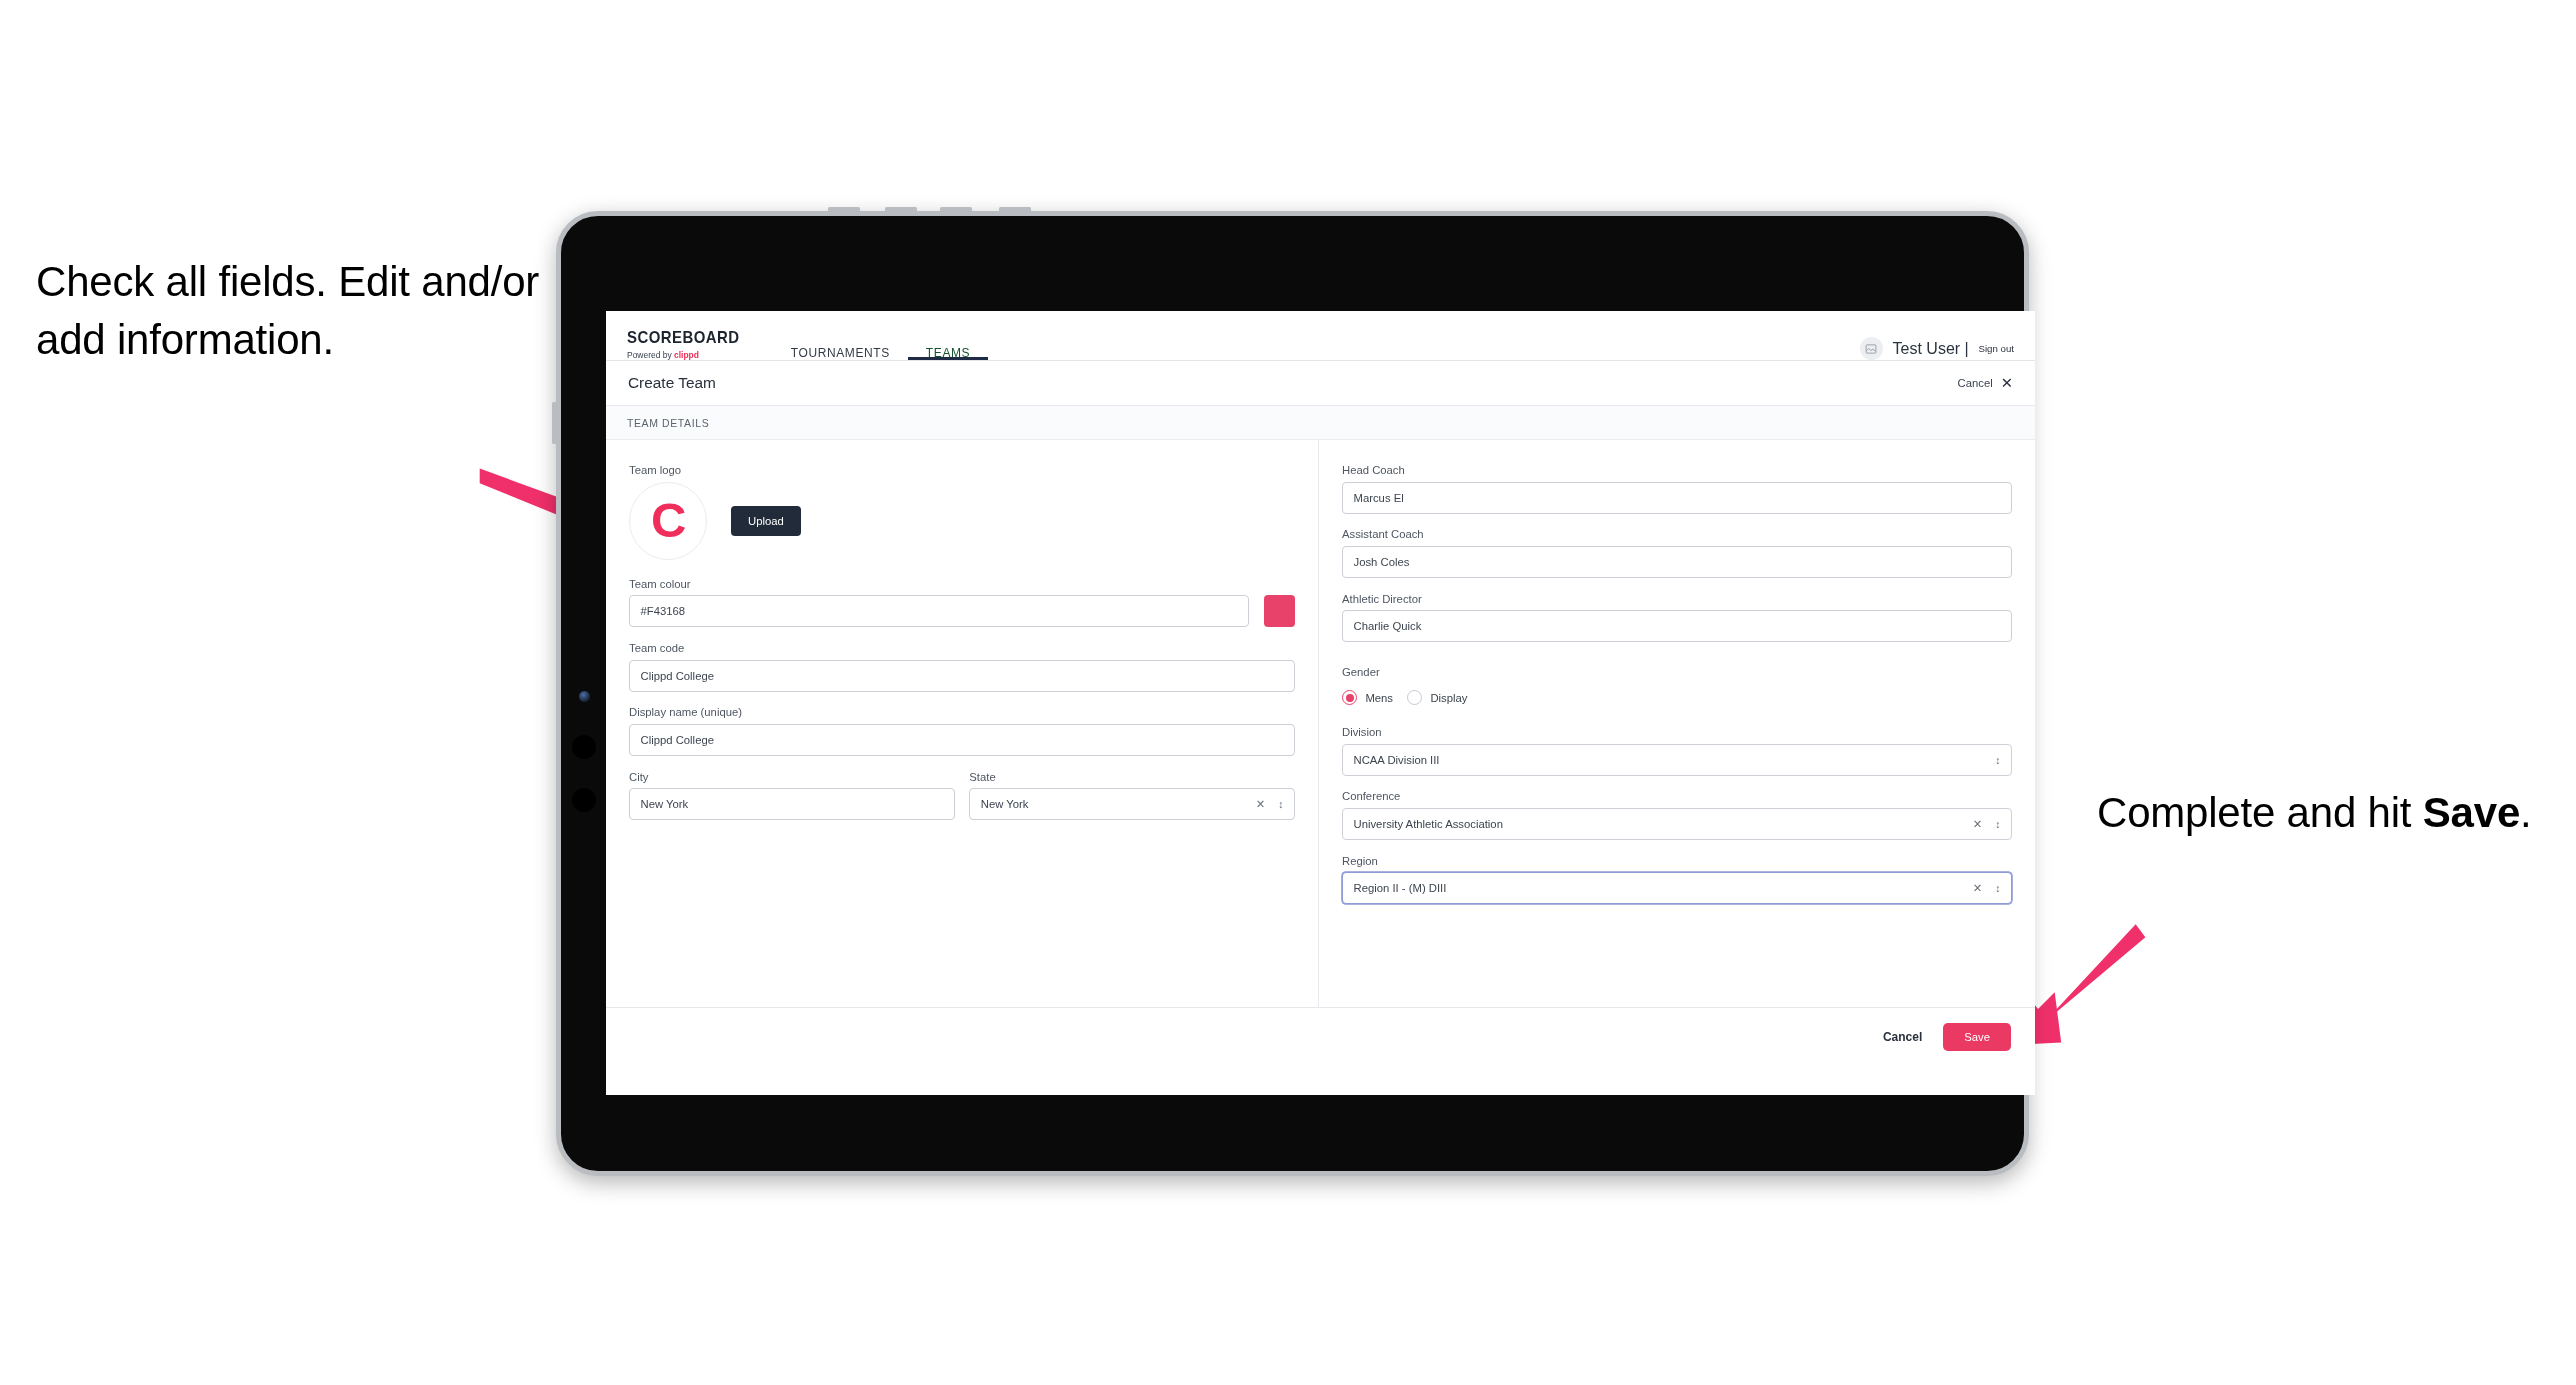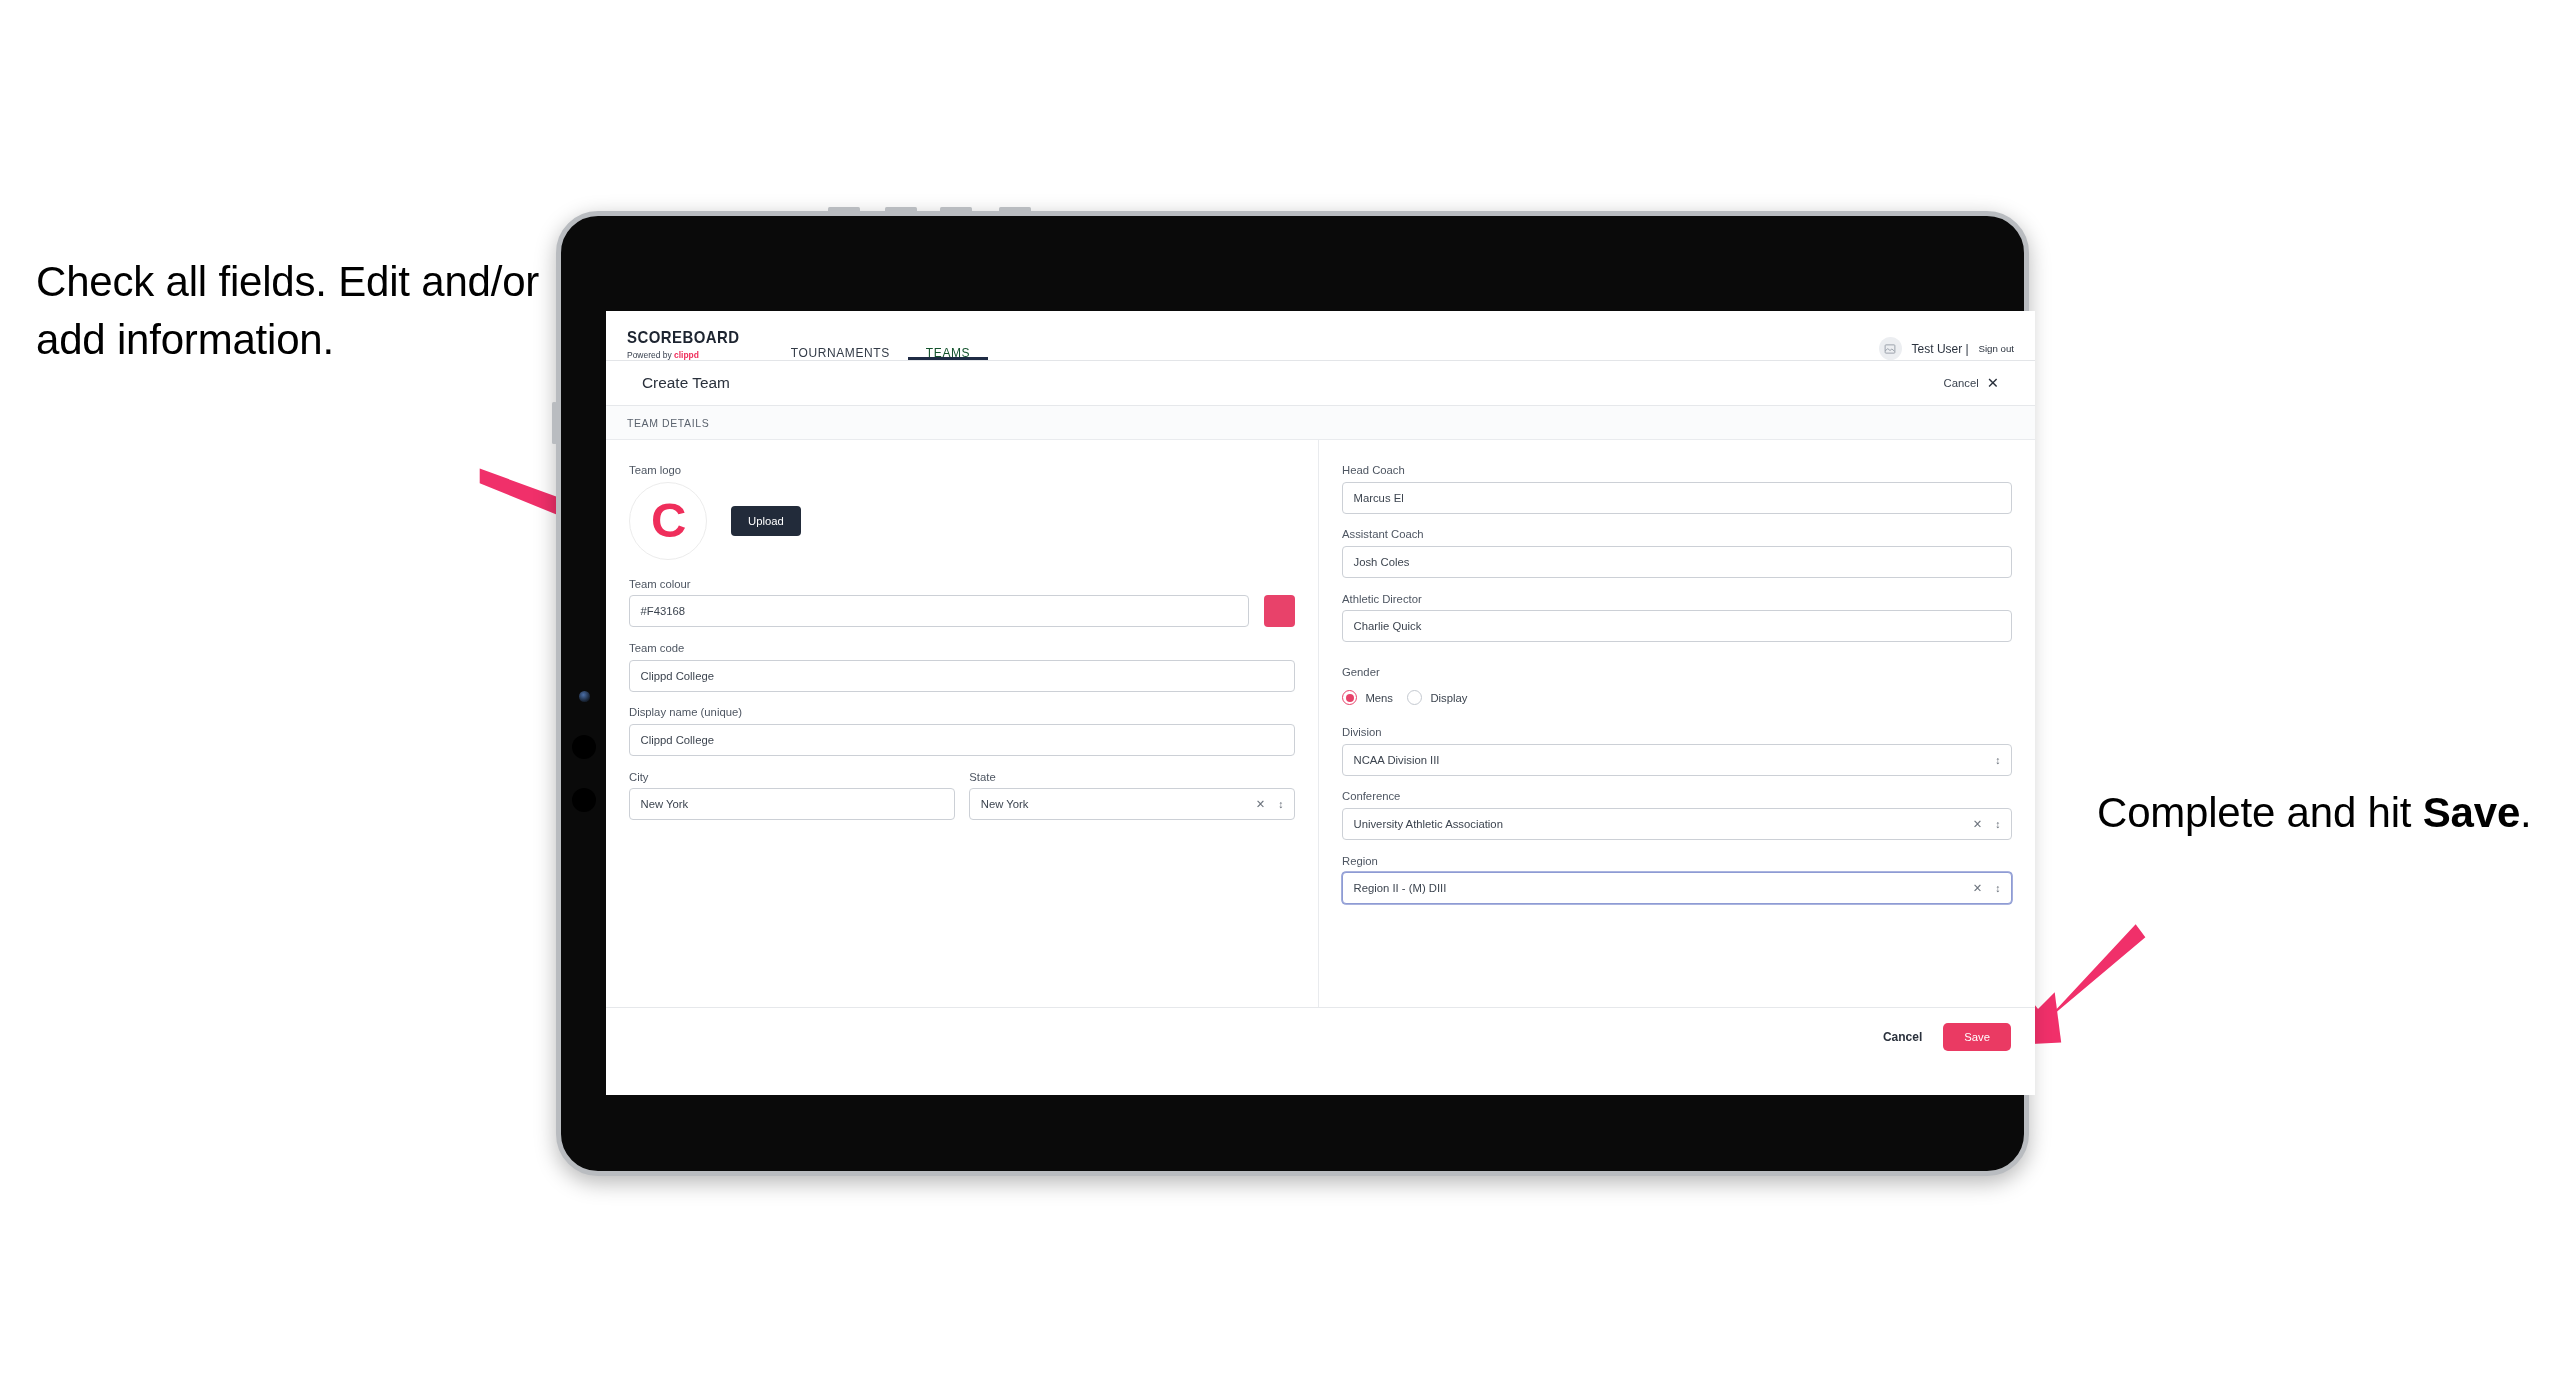--- a/index.html
+++ b/index.html
@@ -94,27 +94,27 @@
   }
   #user-area {
     margin-left: auto; display: flex; align-items: center;
     gap: 9.7px; padding-right: 21px;
   }
   #avatar {
     width: 23px; height: 23px; border-radius: 50%;
     background: #eceef1; display: flex; align-items: center;
     justify-content: center; color: #9aa1ab;
   }
-  #username { font-size: 12px; color: #2b333f; }
+  #username { font-size: 16px; color: #2b333f; }
   #signout { font-size: 9.7px; color: #2b333f; cursor: pointer; }
 
   
   #titlebar {
     height: 45px; display: flex; align-items: center;
-    padding: 0 36px; border-bottom: 0.8px solid #e6e8eb; background: #fff;
+    padding: 0 22px; border-bottom: 0.8px solid #e6e8eb; background: #fff;
   }
   #modal-title { font-size: 15.4px; color: #2a313c; }
   #cancel-x {
     margin-left: auto; display: flex; align-items: center; gap: 8px;
     font-size: 11.3px; color: #3b434f; cursor: pointer;
   }
   .xglyph { font-size: 14.6px; line-height: 1; color: #2a313c; }
 
   
   #section-strip {

